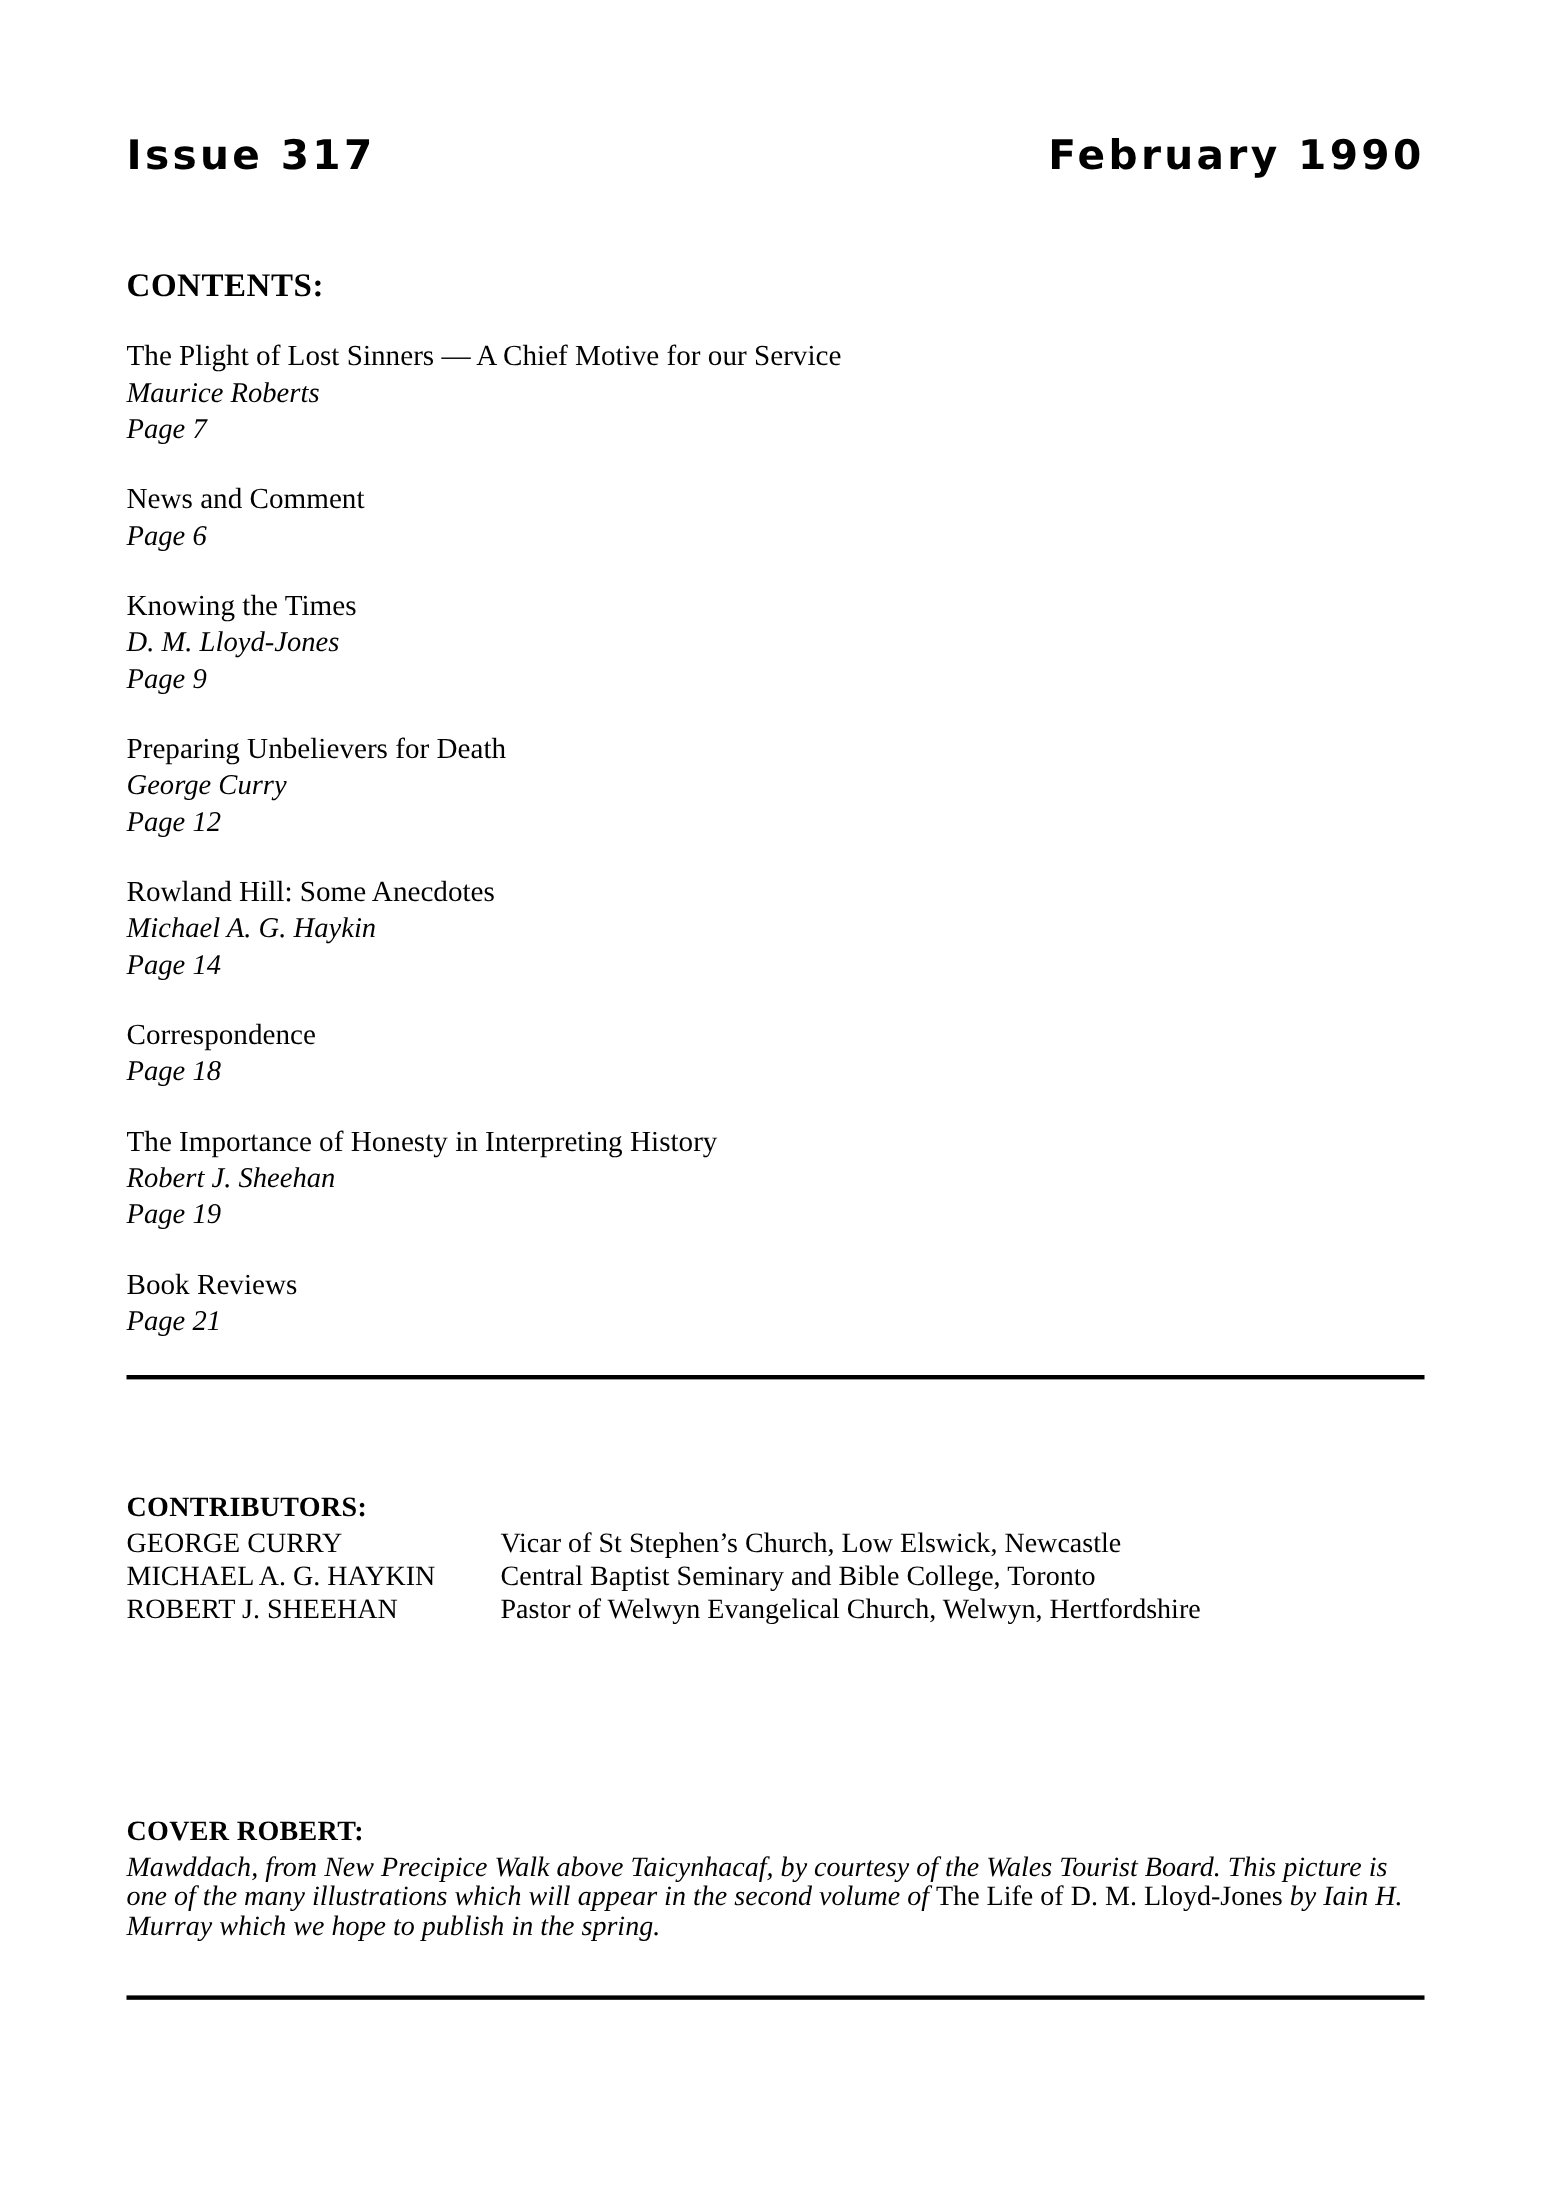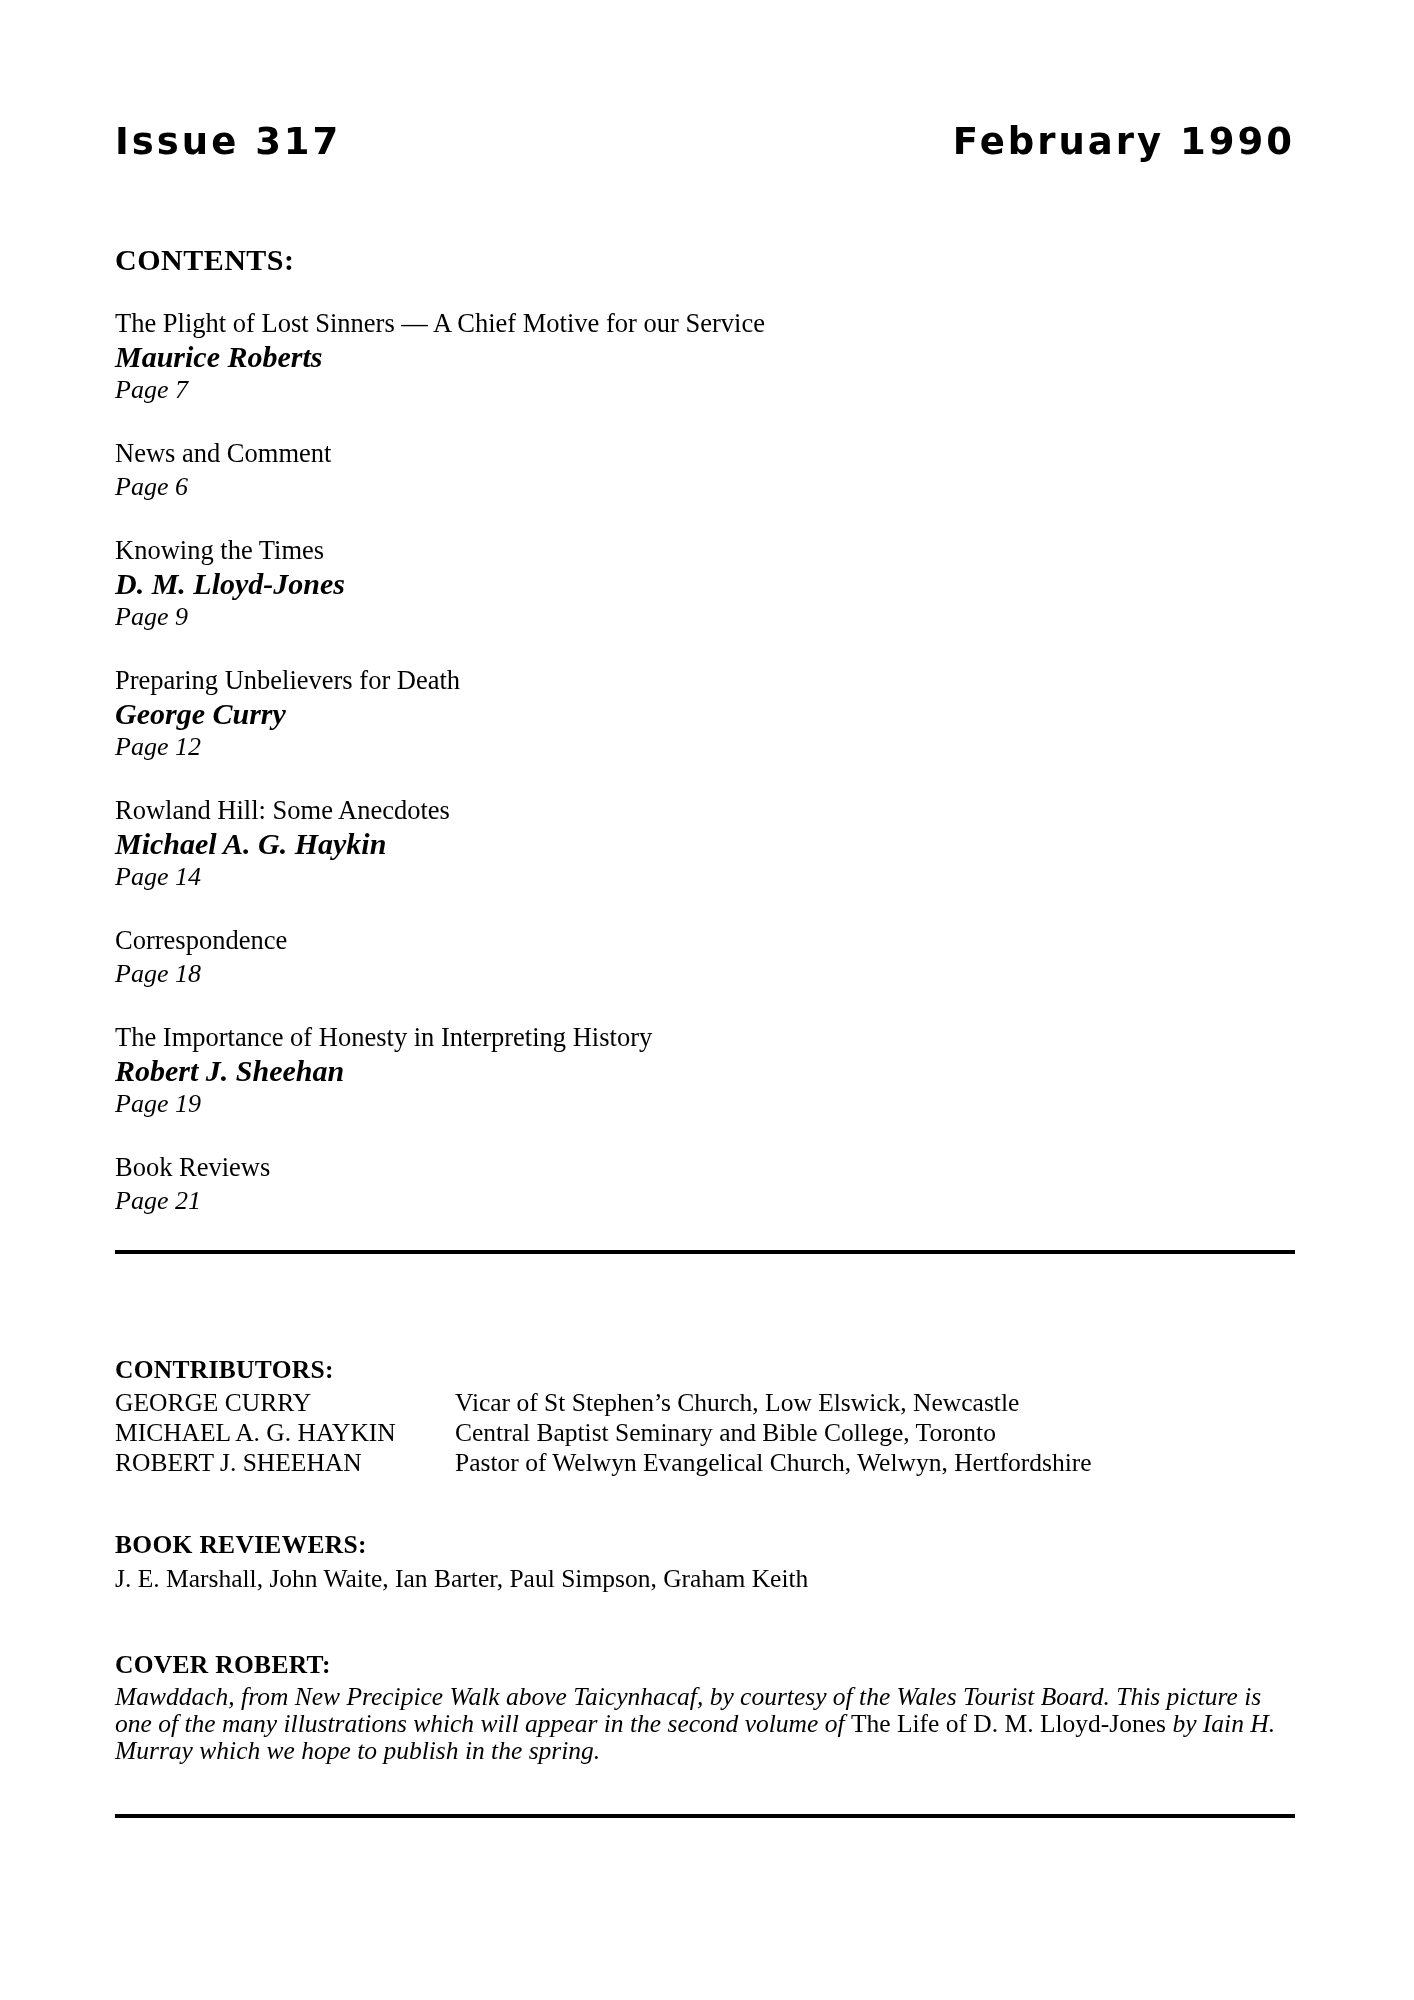--- a/index.html
+++ b/index.html
@@ -57,24 +57,23 @@
   }
   .toc-entry {
     margin-bottom: 31px;
   }
   .toc-title {
     font-size: 26.5px;
     line-height: 33px;
     white-space: nowrap;
   }
   .toc-author {
-    font-size: 30px;
+    font-size: 26px;
     line-height: 33px;
     font-style: italic;
-    font-weight: bold;
   }
   .toc-page {
     font-size: 26px;
     line-height: 33px;
     font-style: italic;
   }
 
   .rule {
     position: absolute;
     left: 115px;
@@ -197,24 +196,20 @@
     <div class="contrib-row">
       <div class="contrib-name">MICHAEL A. G. HAYKIN</div>
       <div class="contrib-desc">Central Baptist Seminary and Bible College, Toronto</div>
     </div>
     <div class="contrib-row">
       <div class="contrib-name">ROBERT J. SHEEHAN</div>
       <div class="contrib-desc">Pastor of Welwyn Evangelical Church, Welwyn, Hertfordshire</div>
     </div>
   </div>
 
-  <div class="section reviewers">
-    <div class="section-head">BOOK REVIEWERS:</div>
-    <div class="reviewers-line">J. E. Marshall, John Waite, Ian Barter, Paul Simpson, Graham Keith</div>
-  </div>
 
   <div class="section cover">
     <div class="section-head">COVER ROBERT:</div>
     <div class="cover-text"><span>Mawddach, from New Precipice Walk above Taicynhacaf, by courtesy of the Wales Tourist Board.  This picture is one of the many illustrations which will appear in the second volume of </span><span class="upright">The Life of D. M. Lloyd-Jones</span><span> by Iain H. Murray which we hope to publish in the spring.</span></div>
   </div>
 
   <div class="rule rule-bottom"></div>
 
 </div>
 

